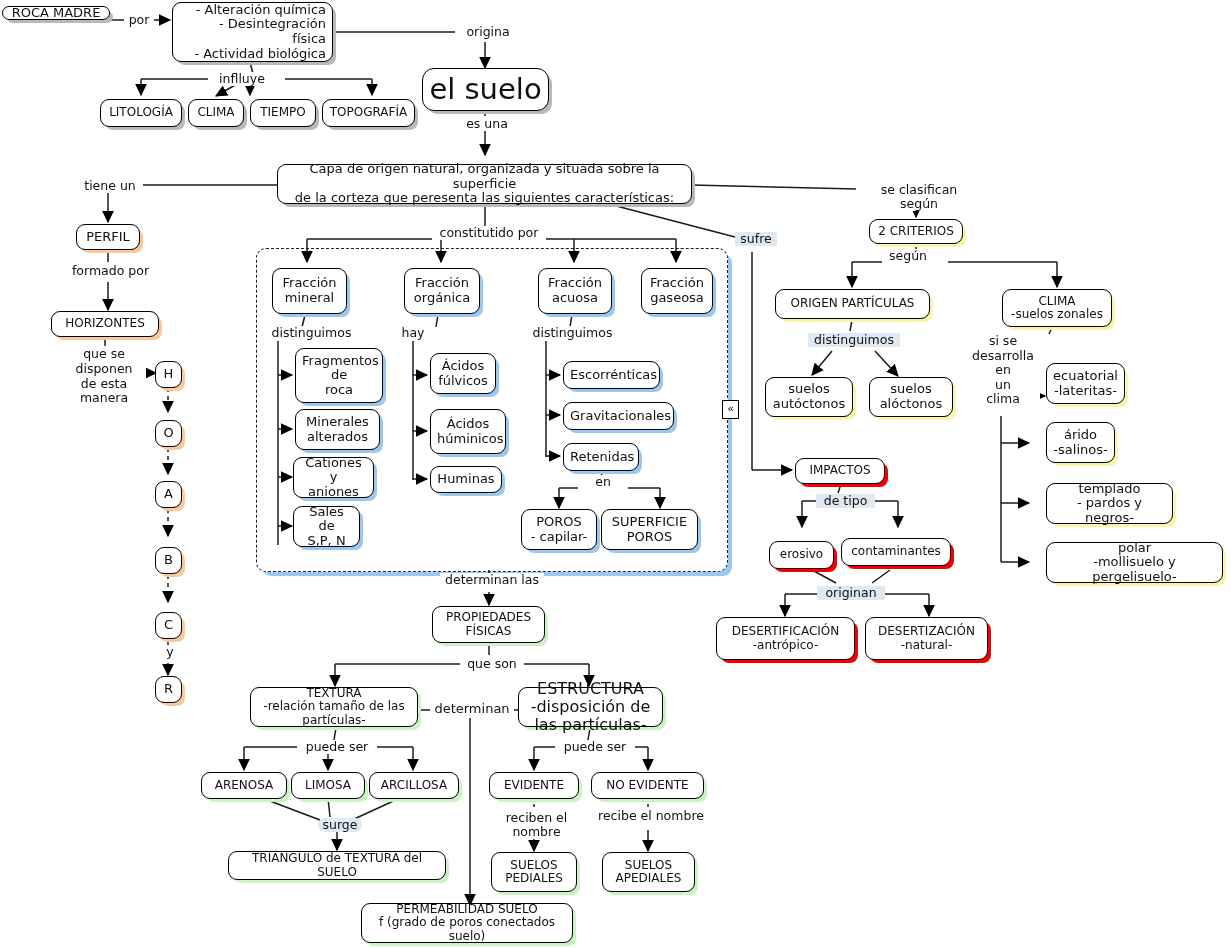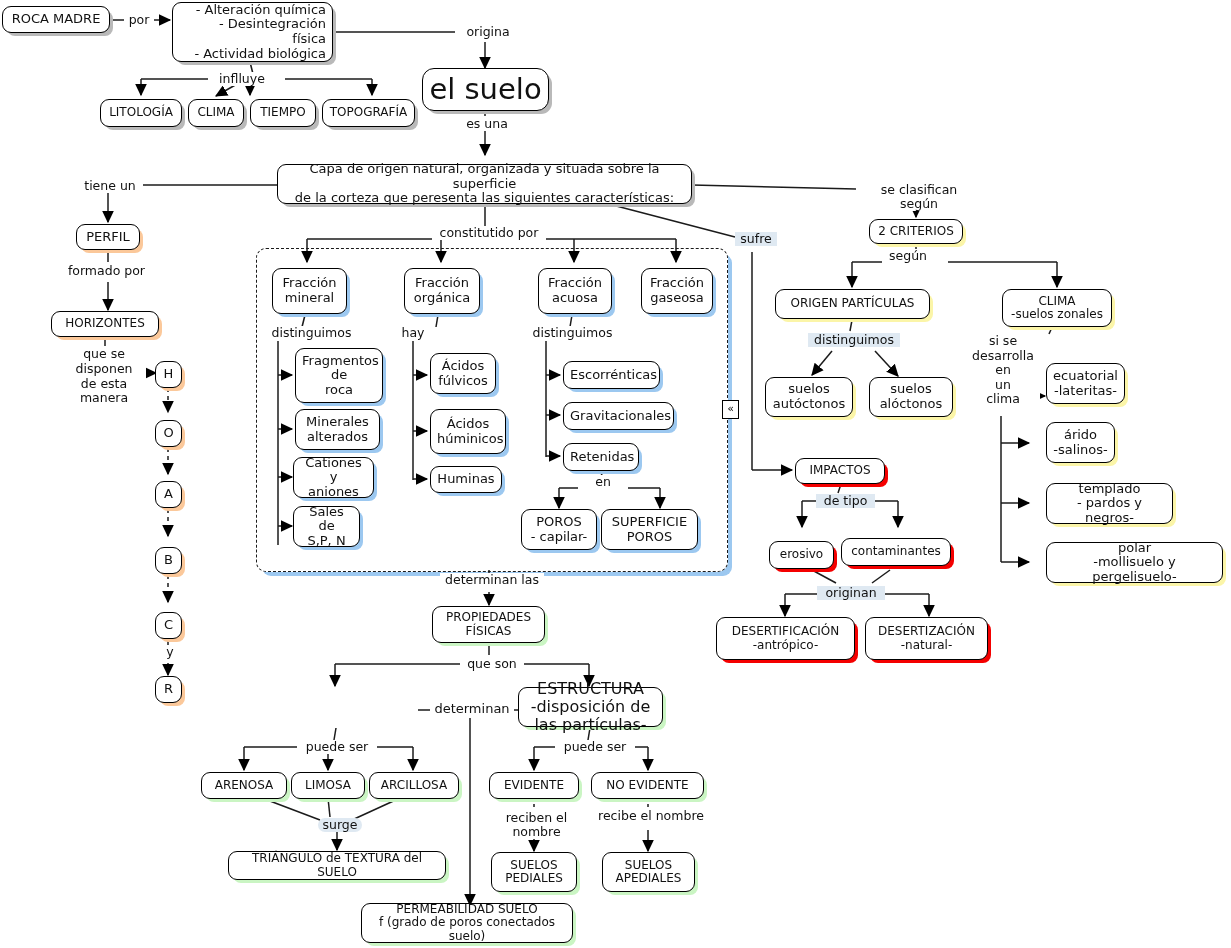--- a/index.html
+++ b/index.html
@@ -225,21 +225,21 @@
       <path d="M785,594 L817,594"></path>
       <path d="M880,594 L929,594"></path>
       <path d="M785,594 L785,616" marker-end="url(#ah)"></path>
       <path d="M929,594 L929,616" marker-end="url(#ah)"></path>
     </g>
   </svg>
 
   <div class="dashbox" style="left:256px;top:248px;width:470px;height:322px;"></div>
   <div class="collapse" style="left:722px;top:400px;">«</div>
 
-  <div class="node sh-gray" style="left:2px;top:6px;width:108px;height:27px;">
+  <div class="node sh-gray" style="left:2px;top:6px;width:108px;height:14px;">
       <span>ROCA MADRE</span>
     </div>
 
   <div class="node sh-gray leftal" style="left:172px;top:2px;width:161px;height:60px;">
       <span>- Alteración química
 - Desintegración física
 - Actividad biológica</span>
     </div>
 
   <div class="node sh-gray small" style="left:100px;top:99px;width:82px;height:28px;">
@@ -410,20 +410,24 @@
   <div class="node sh-red small" style="left:865px;top:617px;width:123px;height:43px;">
       <span>DESERTIZACIÓN
 -natural-</span>
     </div>
 
   <div class="node sh-green small" style="left:432px;top:606px;width:113px;height:37px;">
       <span>PROPIEDADES
 FÍSICAS</span>
     </div>
 
+  <div class="node sh-green" style="left:250px;top:687px;width:168px;height:40px;font-size:12px;">
+      <span>TEXTURA
+-relación tamaño de las partículas-</span>
+    </div>
   <div class="node sh-green" style="left:518px;top:687px;width:145px;height:40px;font-size:16px;">
       <span>ESTRUCTURA
 -disposición de las partículas-</span>
     </div>
 
   <div class="node sh-green small" style="left:201px;top:772px;width:86px;height:27px;">
       <span>ARENOSA</span>
     </div>
   <div class="node sh-green small" style="left:291px;top:772px;width:74px;height:27px;">
       <span>LIMOSA</span>
@@ -456,21 +460,21 @@
       <span>PERMEABILIDAD SUELO
 f (grado de poros conectados suelo)</span>
     </div>
 
   <div class="link" style="left:124px;top:13px;width:26px;"><span>por</span></div>
   <div class="link" style="left:455px;top:25px;width:62px;"><span>origina</span></div>
   <div class="link" style="left:208px;top:72px;width:64px;"><span>inflluye</span></div>
   <div class="link" style="left:457px;top:117px;width:56px;"><span>es una</span></div>
 
   <div class="link" style="left:77px;top:179px;width:62px;"><span>tiene un</span></div>
-  <div class="link" style="left:50px;top:264px;width:93px;text-align:right;"><span>formado  por</span></div>
+  <div class="link" style="left:62px;top:264px;width:93px;"><span>formado  por</span></div>
   <div class="link" style="left:62px;top:347px;width:80px;line-height:1.18;"><span>que se
 disponen
 de esta
 manera</span></div>
   <div class="link" style="left:159px;top:645px;width:18px;"><span>y</span></div>
 
   <div class="link" style="left:432px;top:226px;width:110px;"><span>constitutido por</span></div>
   <div class="link" style="left:267px;top:326px;width:85px;"><span>distinguimos</span></div>
   <div class="link" style="left:396px;top:326px;width:30px;"><span>hay</span></div>
   <div class="link" style="left:528px;top:326px;width:85px;"><span>distinguimos</span></div>

